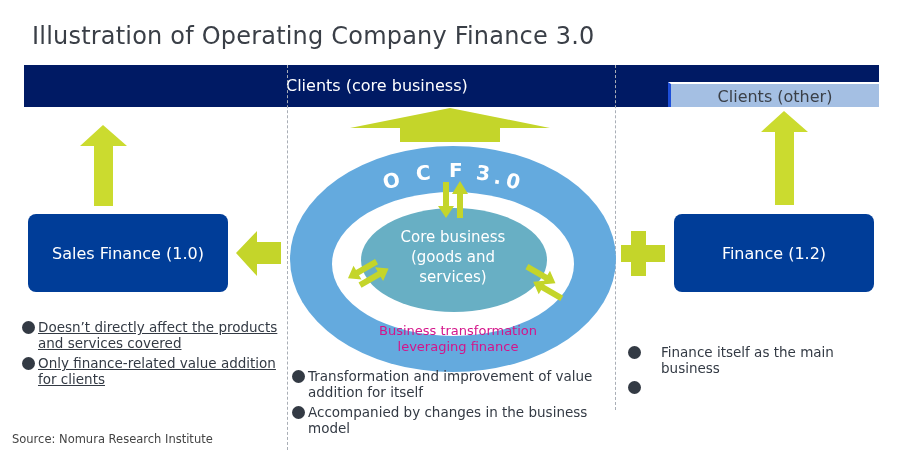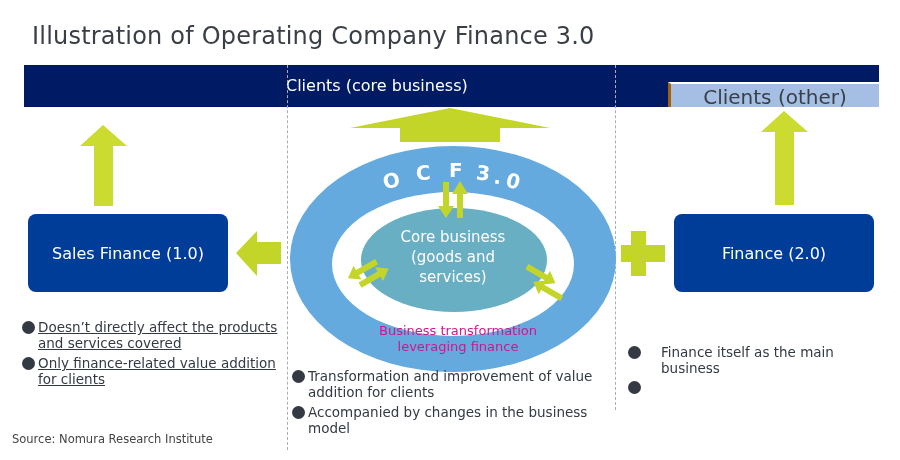--- a/index.html
+++ b/index.html
@@ -1,21 +1,21 @@
 <!DOCTYPE html>
 <html><head>
 <meta charset="utf-8">
 <style>
   html, body { margin:0; padding:0; background:#ffffff; }
   body { width:900px; height:460px; position:relative; overflow:hidden; font-family:"DejaVu Sans", sans-serif; color:#333a44; }
   .abs { position:absolute; }
   #title { left:32px; top:22px; font-size:24px; color:#3a3f47; letter-spacing:0.2px; white-space:nowrap; }
   #top-bar { left:24px; top:65px; width:855px; height:42px; background:#001a64; }
   #clients-core { left:286px; top:65px; width:330px; height:43px; line-height:42px; text-align:left; color:#fff; font-size:16px; }
-  #clients-other { left:668px; top:82px; width:211px; height:25px; background:#a4bfe3; color:#3a3f47; font-size:20px; line-height:26px; text-align:center; border-left:3px solid #a16207; border-top:2px solid #fff; box-sizing:border-box; }
+  #clients-other { left:668px; top:82px; width:211px; height:25px; background:#a4bfe3; color:#3a3f47; font-size:16px; line-height:26px; text-align:center; border-left:3px solid #1d4ed8; border-top:2px solid #fff; box-sizing:border-box; }
   .dash { width:0; border-left:1px dashed #a9aeb6; }
   #dash-left { left:287px; top:65px; height:385px; }
   #dash-right { left:615px; top:65px; height:345px; }
   .box { background:#003d98; color:#fff; border-radius:8px; text-align:left; font-size:16px; display:flex; align-items:center; justify-content:center; }
   #box-sales { left:28px; top:214px; width:200px; height:78px; }
   #box-finance { left:674px; top:214px; width:200px; height:78px; }
   .bullets { font-size:13.5px; line-height:16px; color:#333a44; }
   .bullets .item { position:relative; padding-left:16px; margin-bottom:4px; }
   .bullets .dot { position:absolute; left:0; top:2px; width:13px; height:13px; border-radius:50%; background:#333a44; }
   #bullets-left { left:22px; top:319px; width:260px;text-decoration:underline; }
@@ -80,30 +80,30 @@
   <text class="lbl-core" text-anchor="middle" x="453" y="282">services)</text>
 
   <text class="lbl-pink" text-anchor="middle" x="458" y="335">Business transformation</text>
   <text class="lbl-pink" text-anchor="middle" x="458" y="351">leveraging finance</text>
 </svg>
 
 <div id="box-sales" class="abs box">
   <span>Sales Finance (1.0)</span>
 </div>
 <div id="box-finance" class="abs box">
-  <span>Finance (2.0)</span>
+  <span>Finance (1.2)</span>
 </div>
 
 <div id="bullets-left" class="abs bullets">
   <div class="item"><span class="dot"></span><span>Doesn’t directly affect the products and services covered</span></div>
   <div class="item"><span class="dot"></span><span>Only finance-related value addition for clients</span></div>
 </div>
 
 <div id="bullets-center" class="abs bullets">
-  <div class="item"><span class="dot"></span><span>Transformation and improvement of value addition for clients</span></div>
+  <div class="item"><span class="dot"></span><span>Transformation and improvement of value addition for itself</span></div>
   <div class="item"><span class="dot"></span><span>Accompanied by changes in the business model</span></div>
 </div>
 
 <div id="bullets-right" class="abs bullets">
   <div class="item"><span class="dot"></span><span>Finance itself as the main business</span></div>
   <div class="item"><span class="dot"></span></div>
 </div>
 
 <div id="source" class="abs">Source: Nomura Research Institute</div>
 

